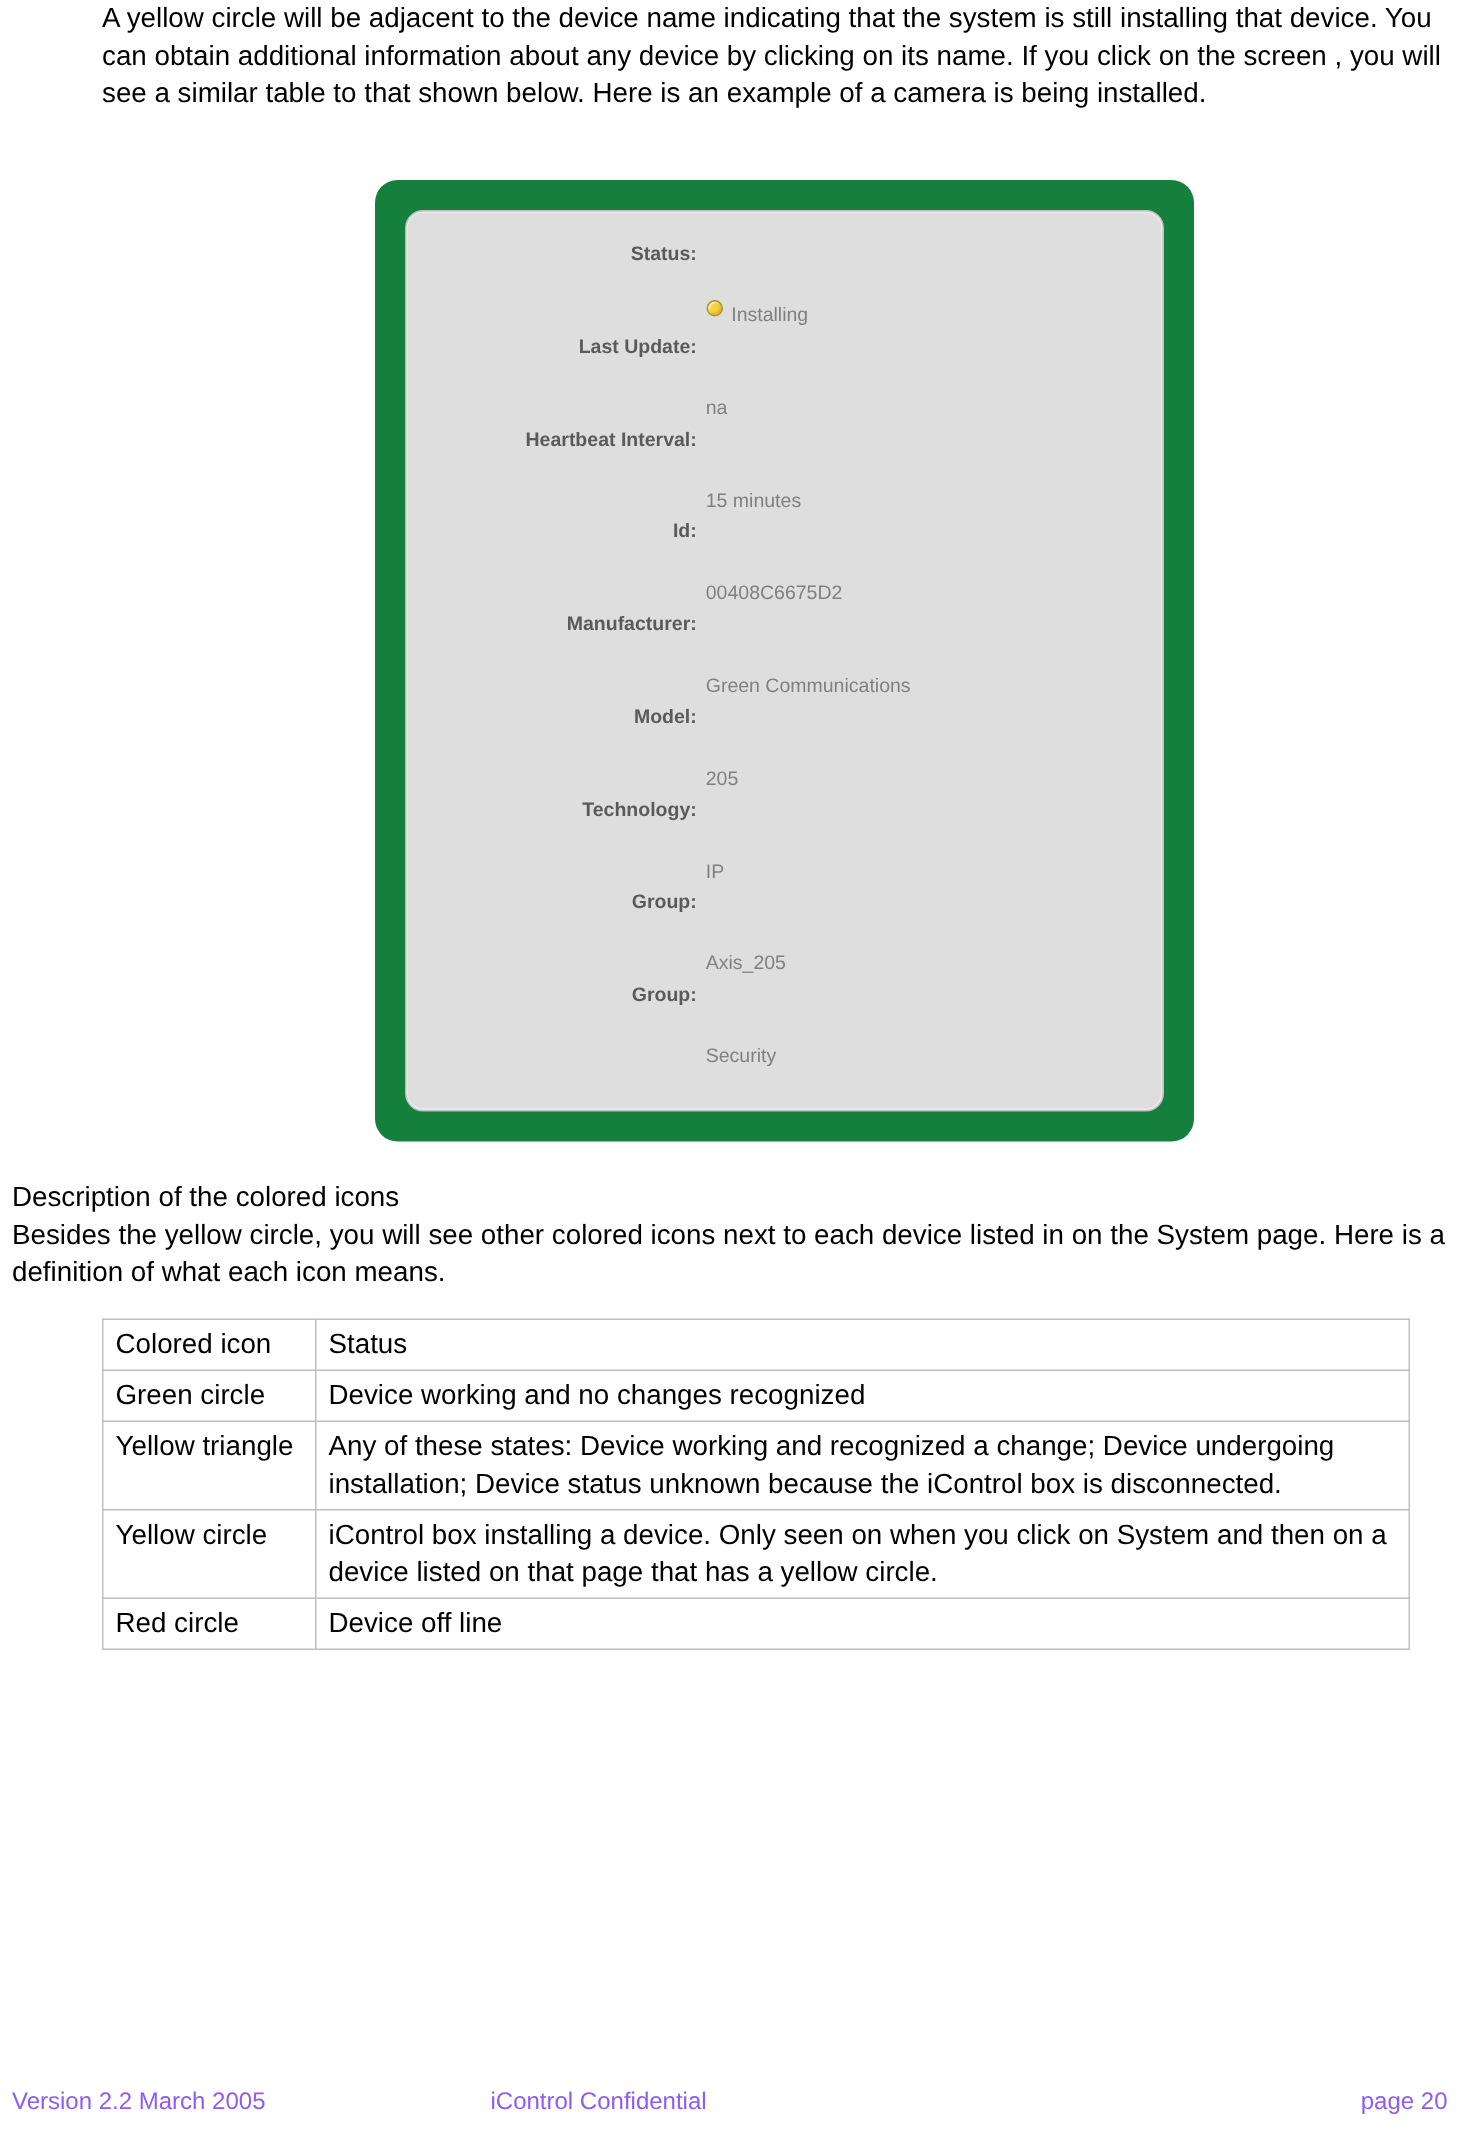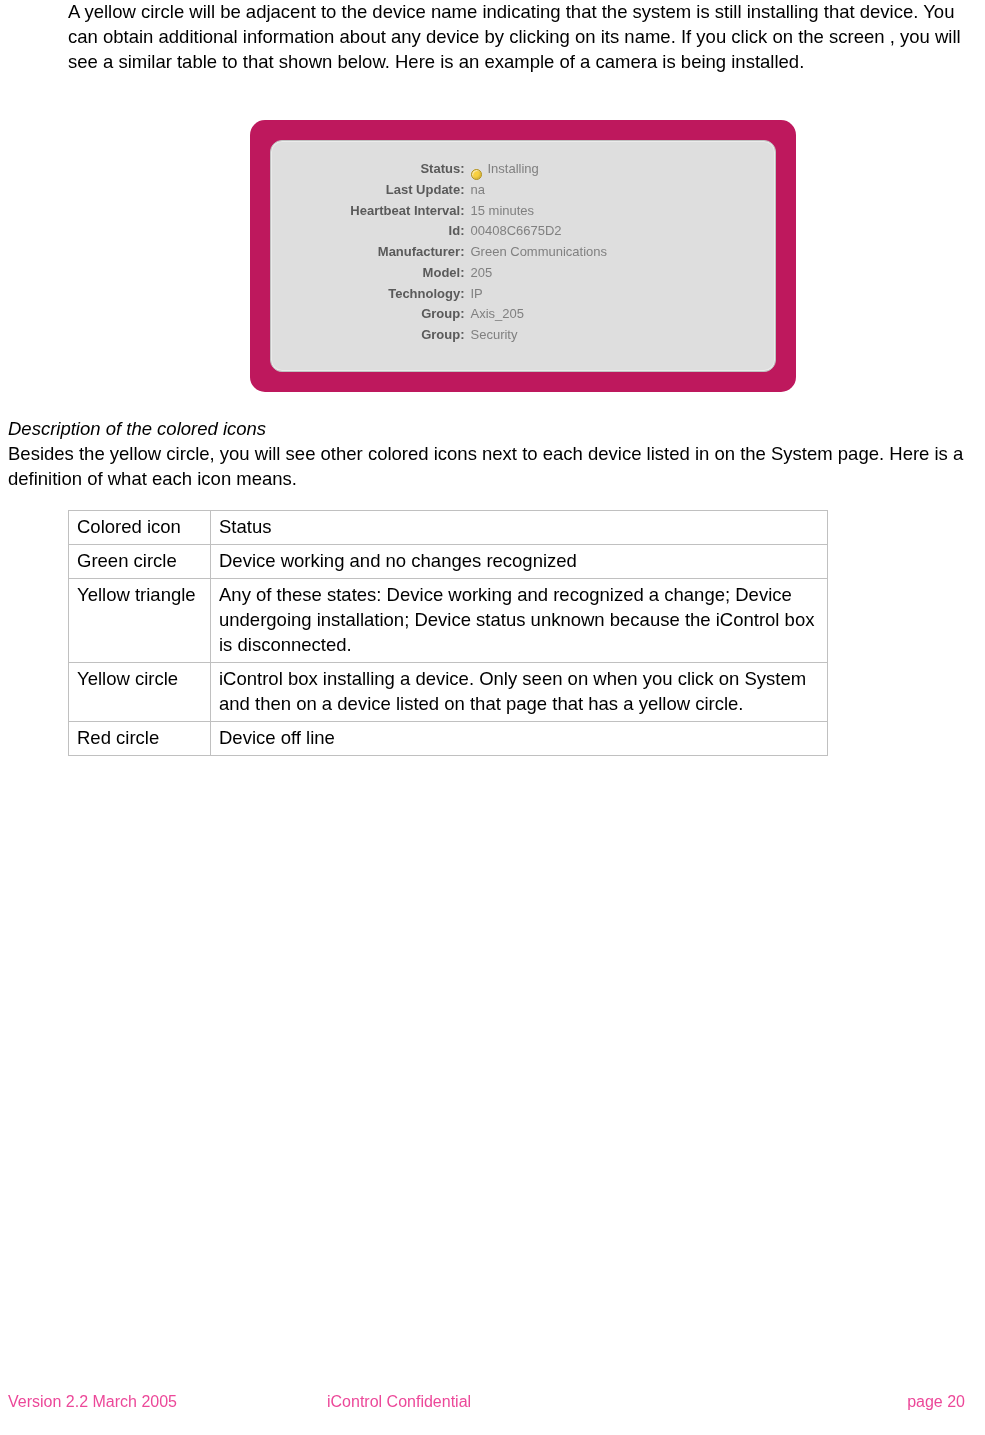--- a/index.html
+++ b/index.html
@@ -13,21 +13,21 @@
       background: #fff;
     }
     .content {
       padding: 0 8px 0 68px;
       line-height: 1.35;
     }
     .intro { padding-right: 5px; }
     .device-panel-outer {
       width: 546px;
       margin: 45px auto 25px;
-      background: #be185d;
+      background: #15803d;
       padding: 20px;
     }
     .device-panel {
       background: #dedede;
       border: 1px solid #c0c0c0;
       border-radius: 12px;
       padding: 18px 30px 25px;
       box-shadow: inset 0 0 0 1px rgba(255,255,255,0.4);
     }
     .device-row {
@@ -40,62 +40,62 @@
     .device-label {
       width: 170px;
       text-align: right;
       padding-right: 6px;
       font-weight: bold;
       color: #5a5a5a;
     }
     .device-value {
       color: #808080;
       display: flex;
-      align-items: flex-end;
+      align-items: flex-start;
+      margin-top: 41px;
     }
     .status-dot {
       display: inline-block;
       width: 11px;
       height: 11px;
       border-radius: 50%;
       background: #f8d040;
       border: 1px solid #b09020;
       margin-right: 6px;
       box-shadow: inset -1px -1px 2px rgba(0,0,0,0.15), inset 1px 1px 1px rgba(255,255,255,0.6);
     }
     .section-title {
-      font-style: italic;
       margin-top: 20px;
       padding-left: 0;
       margin-left: -60px;
     }
     .after-title-para {
       margin-left: -60px;
       margin-bottom: 18px;
     }
     .icon-table {
       border-collapse: collapse;
-      width: 760px;
+      width: 872px;
       margin-left: 0px;
     }
     .icon-table td {
       border: 1px solid #c0c0c0;
       padding: 4px 8px;
       vertical-align: top;
       font-size: 18.5px;
       line-height: 1.35;
     }
     .icon-table .col1 { width: 142px; }
     .footer {
       position: absolute;
       bottom: 24px;
       left: 0;
       width: 985px;
       font-size: 16px;
-      color: #ec4899;
+      color: #8b5cf6;
       display: flex;
       padding: 0 20px 0 8px;
     }
     .footer-left { flex: 1; text-align: left; }
     .footer-center { flex: 1; text-align: left; }
     .footer-right { flex: 1; text-align: right; }
   </style>
 </head>
 <body>
 

